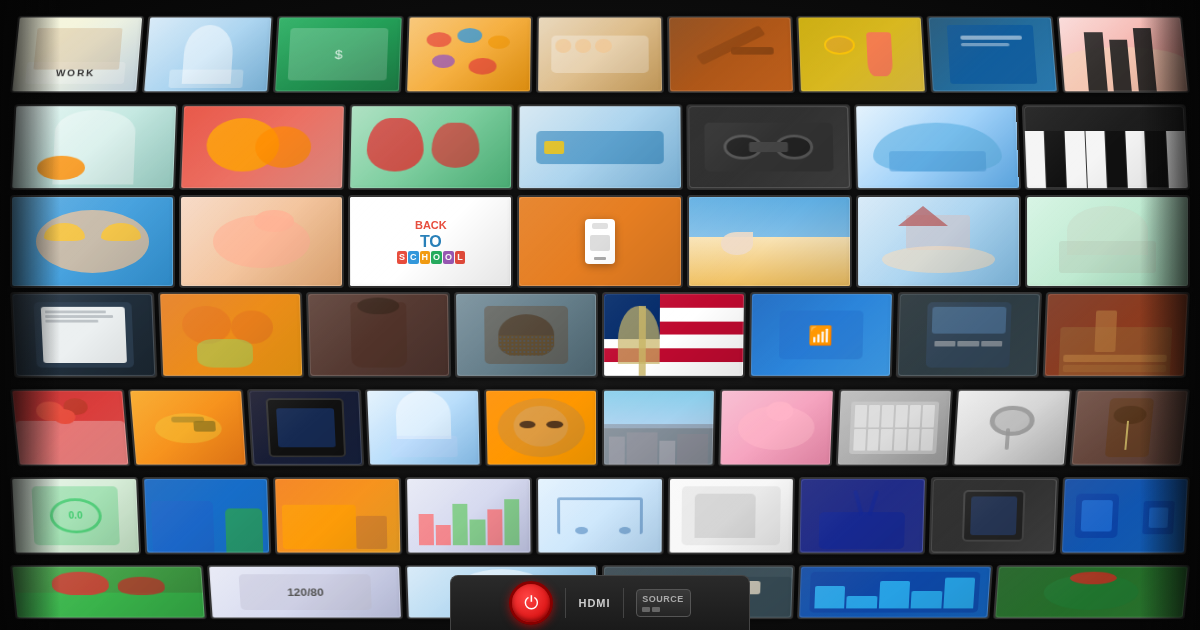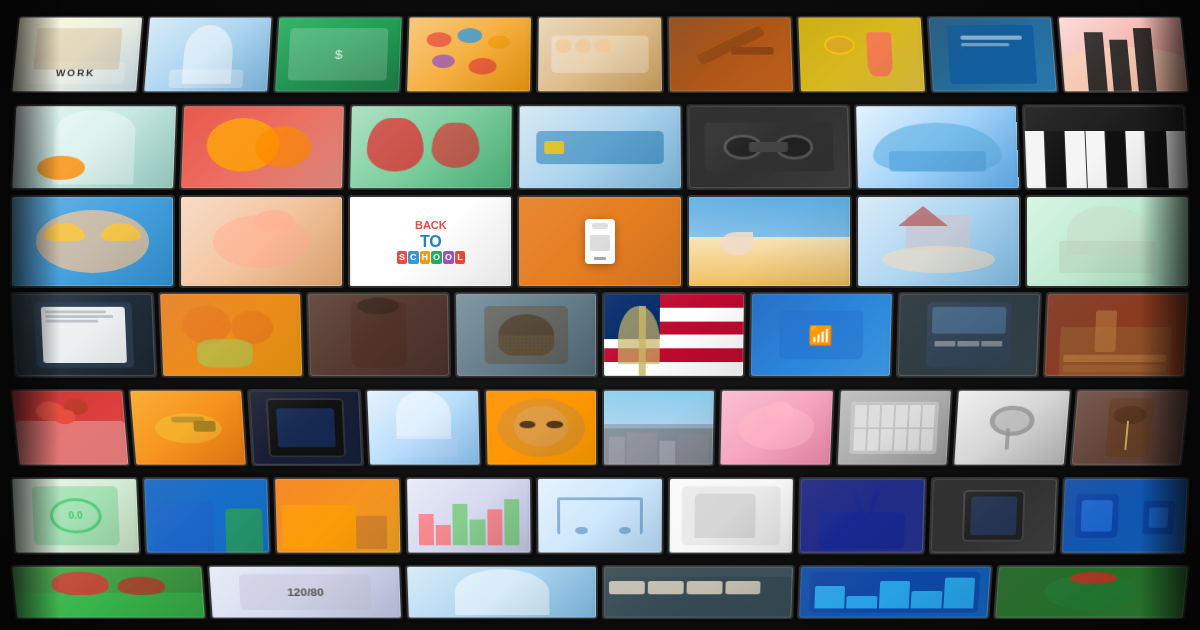--- a/index.html
+++ b/index.html
@@ -734,14 +734,31 @@
       <div class="screen s-xmas">
         <div class="screen-inner">
           <div style="position:absolute;top:15%;left:25%;width:50%;height:70%;background:rgba(30,120,50,0.6);border-radius:50%;"></div>
           <div style="position:absolute;top:10%;left:38%;width:25%;height:25%;background:rgba(220,30,30,0.7);border-radius:50%;"></div>
         </div>
       </div>
     </div>
 
   </div>
 
+  <div class="control-bar">
+    <div class="power-btn"></div>
+    <div class="ctrl-divider"></div>
+    <div style="display:flex;flex-direction:column;align-items:center;gap:2px;">
+      <div class="hdmi-label">HDMI</div>
+    </div>
+    <div class="ctrl-divider"></div>
+    <div class="source-btn">
+      <div class="source-label">
+        <div>SOURCE</div>
+        <div style="display:flex;gap:2px;margin-top:1px;">
+          <div style="width:8px;height:5px;background:#666;border-radius:1px;"></div>
+          <div style="width:8px;height:5px;background:#666;border-radius:1px;"></div>
+        </div>
+      </div>
+    </div>
+  </div>
 
 </div>
 
 </body></html>

